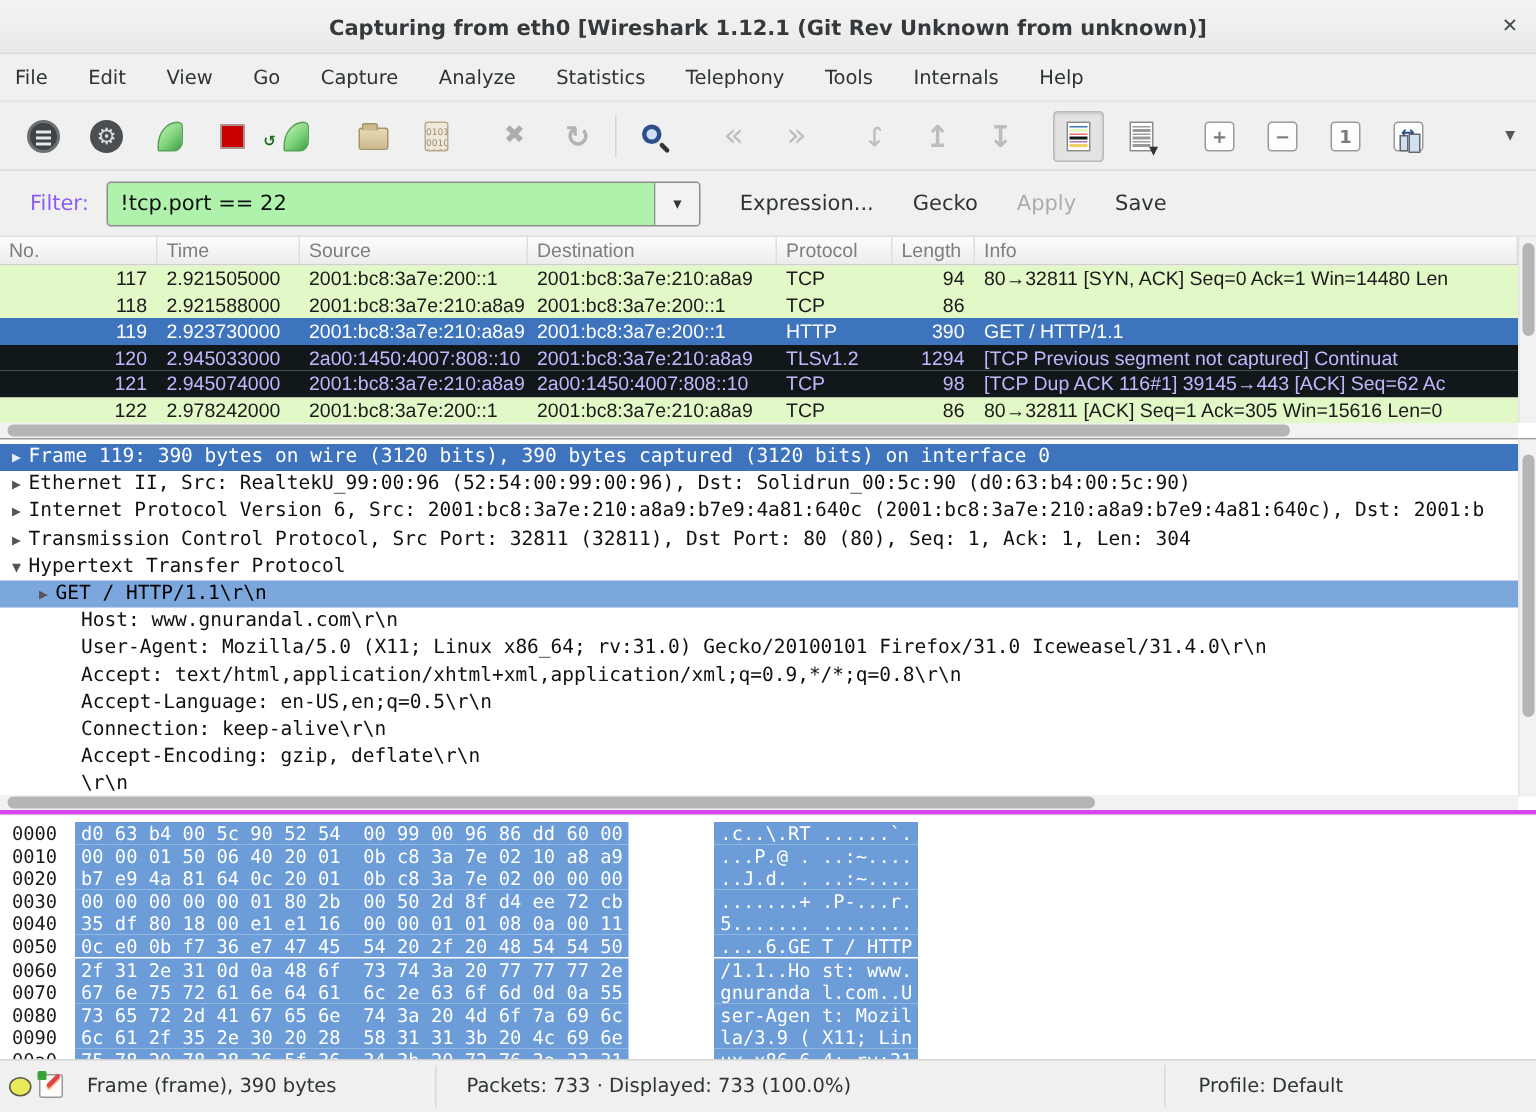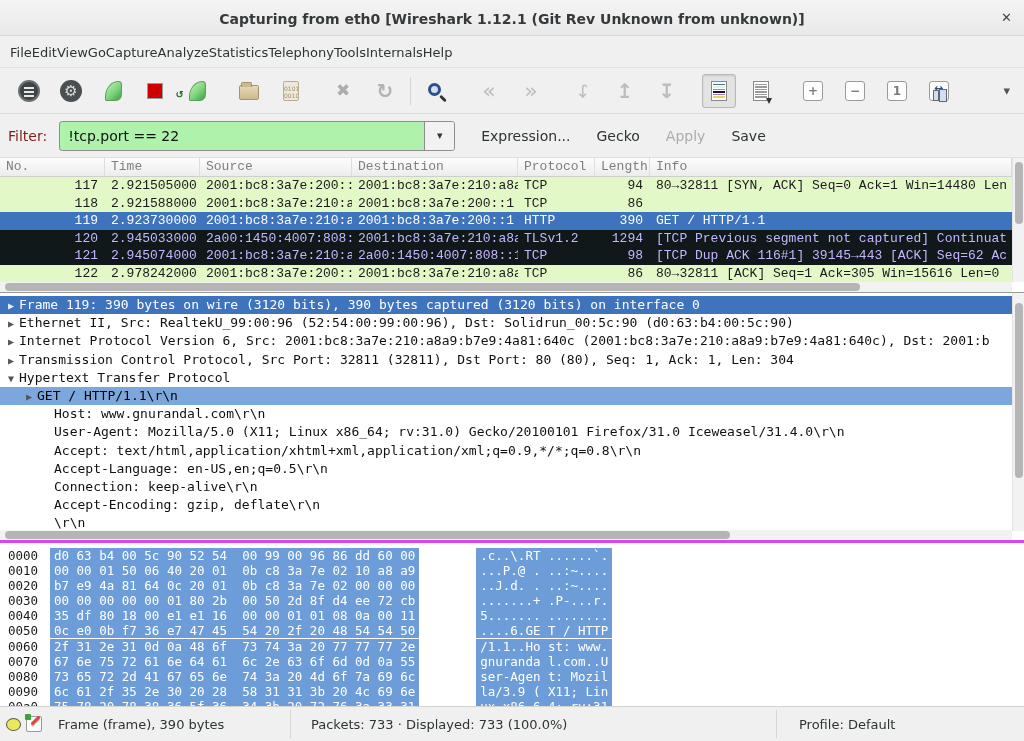--- a/index.html
+++ b/index.html
@@ -10,21 +10,21 @@
   
   .titlebar { position:absolute; top:0; left:0; width:1024px; height:36px;
     background:linear-gradient(#f4f4f4,#e9e9e9); border-bottom:1px solid #d9d9d9; }
   .title { position:absolute; top:11px; width:100%; text-align:center;
     font-size:14px; font-weight:bold; color:#35393b; }
   .close-btn { position:absolute; right:12px; top:10px; font-size:13px; font-weight:bold;
     color:#3e4a50; cursor:default; }
 
   
   .menubar { position:absolute; top:37px; left:0; width:1024px; height:31px;
-    display:flex; align-items:center; padding-left:10px;
+    display:flex; align-items:center; gap:27px; padding-left:10px;
     background:#f0f0f0; border-bottom:1px solid #e2e2e2; }
   .menu-item { font-size:13px; color:#2e3436; }
 
   
   .toolbar { position:absolute; top:68px; left:0; width:1024px; height:46px;
     display:flex; align-items:center; padding-left:8px; background:#f0f0f0;
     border-bottom:1px solid #dadada; }
   .tb-btn { width:34px; height:34px; margin:0 4px; display:flex; align-items:center;
     justify-content:center; border-radius:3px; position:relative; }
   .tb-btn.gap { margin-left:14px; }
@@ -71,33 +71,33 @@
     font-size:12px; color:#7a7a7a; text-align:center; line-height:18px; font-weight:bold; }
   .tbicon-resize-columns { position:relative; background:#fdfdfd; }
   .tbicon-resize-columns::before { content:"↔"; font-size:11px; color:#2c4f8a; position:absolute; top:-2px; left:4px; }
   .tbicon-resize-columns::after { content:""; position:absolute; left:3px; top:8px; width:4px; height:9px;
     background:#cfe0f4; border:1px solid #666; box-shadow:7px 0 0 #cfe0f4, 7px 0 0 1px #666; }
   .tb-overflow { margin-left:auto; margin-right:14px; font-size:13px; color:#555; }
 
   
   .filterbar { position:absolute; top:114px; left:0; width:1024px; height:44px;
     display:flex; align-items:center; background:#f0f0f0; border-bottom:1px solid #e0e0e0; }
-  .filter-label { font-size:14px; color:#7f1d1d; margin-left:8px; }
+  .filter-label { font-size:14px; color:#8b5cf6; margin-left:20px; }
   .filter-input-wrap { position:relative; margin-left:12px; width:396px; height:30px;
     border:1px solid #8d8d8d; border-radius:3px; background:#aef2ac; display:flex; align-items:center; }
   .filter-input { flex:1; height:100%; border:none; background:transparent; outline:none;
     font-family:"DejaVu Sans","Liberation Sans",sans-serif; font-size:14px; color:#111; padding-left:8px; }
   .filter-drop { width:30px; height:100%; border-left:1px solid #8d8d8d; display:flex;
     align-items:center; justify-content:center; font-size:11px; color:#333; background:#f2f2f2; border-radius:0 2px 2px 0; }
   .filter-btn { font-size:14px; color:#2e3436; margin-left:26px; }
   .filter-btn.disabled { color:#aaadb0; }
 
   
   .packetlist { position:absolute; top:158px; left:0; width:1024px; height:134px; background:#fff;
-    font-family:Liberation Mono, monospace; }
+    font-family:Liberation Sans, sans-serif; }
   .plheader { display:flex; height:19px; background:linear-gradient(#fdfdfd,#ececec);
     border-bottom:1px solid #cfcfcf; color:#7e7e7e; font-size:13px; }
   .plheader span { border-right:1px solid #dedede; padding:1px 0 0 6px; overflow:hidden; white-space:pre; }
   .c-no{width:105px;} .c-time{width:95px;} .c-src{width:152px;} .c-dst{width:166px;}
   .c-proto{width:77px;} .c-len{width:55px;} .c-info{width:362px;}
   .prow { display:flex; height:17.5px; font-size:13px; color:#1a1a1a; }
   .prow span { padding:1px 0 0 6px; overflow:hidden; white-space:pre; }
   .prow .c-no { text-align:right; padding-right:7px; padding-left:0; }
   .prow .c-len { text-align:right; padding-right:7px; padding-left:0; }
   .prow.green { background:#e2f8c7; }

